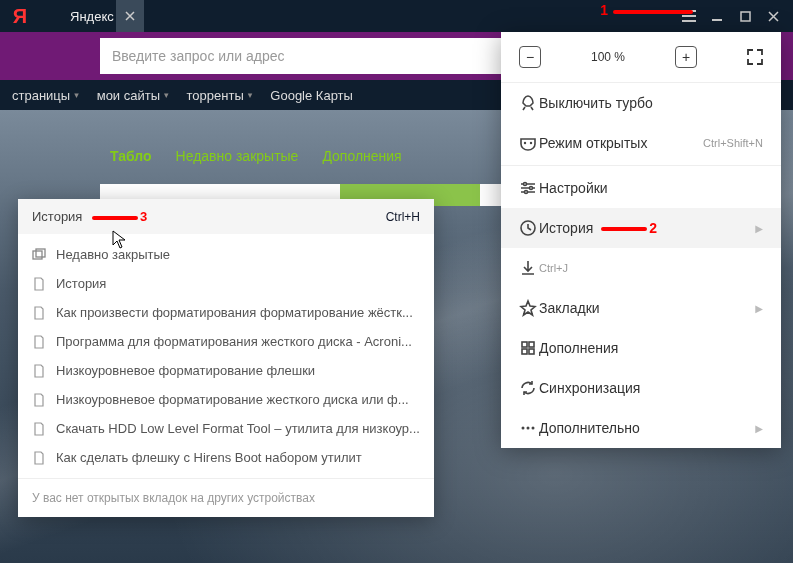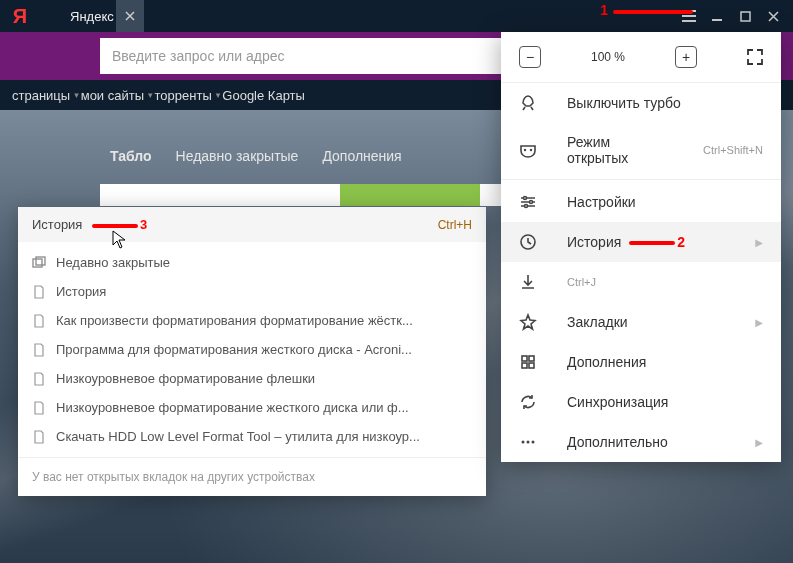--- a/index.html
+++ b/index.html
@@ -18,60 +18,60 @@
   
   
   .ann1 { position: absolute; top: 10px; right: 100px; height: 4px; width: 80px; background: #ff0000; border-radius: 2px; }
   .ann1-label { position: absolute; top: 2px; right: 185px; color: #ff0000; font-weight: bold; font-size: 14px; }
   
   
   .addressrow { height: 48px; background: #701a75; display: flex; align-items: center; padding: 0 0 0 100px; }
   .addressbar { height: 36px; width: 520px; background: #fff; display: flex; align-items: center; padding: 0 12px; color: #999; font-size: 14px; }
   
   
-  .bookbar { height: 30px; background: #0f1e2e; display: flex; align-items: center; gap: 2px; padding: 0 12px; color: #ddd; font-size: 13px; }
+  .bookbar { height: 30px; background: #0f1e2e; display: flex; align-items: center; gap: 18px; padding: 0 12px; color: #ddd; font-size: 13px; }
   .bm { display: flex; align-items: center; gap: 4px; cursor: pointer; }
   .chev { font-size: 9px; color: #888; }
   
   
   .content { position: absolute; top: 110px; left: 0; right: 0; bottom: 0; background: linear-gradient(180deg, #7a8a9a 0%, #4a5a6a 40%, #2a3a4a 100%); }
   .content::before { content:""; position:absolute; inset:0; background:
      radial-gradient(ellipse at 70% 80%, rgba(255,255,255,.2), transparent 50%),
      linear-gradient(160deg, transparent 40%, rgba(255,255,255,.15) 50%, transparent 60%); }
   
   
   .tablopanel { position: absolute; top: 140px; left: 100px; width: 520px; }
-  .tablotabs { display: flex; gap: 24px; color: #e5e5e5; font-size: 14px; padding: 8px 10px; }
+  .tablotabs { display: flex; gap: 24px; color: #84cc16; font-size: 14px; padding: 8px 10px; }
   .tablotab { cursor: pointer; }
   .tablotab.active { font-weight: bold; }
   .tablobody-top { height: 22px; background: #fff; margin-top: 12px; position: relative; }
   .tablobody-green { position: absolute; left: 240px; top: 0; width: 140px; height: 22px; background: #8bc34a; }
   
   
   .lowbar { position: absolute; top: 432px; left: 520px; color: #ccc; font-size: 13px; display: flex; gap: 28px; }
   
   
-  .historyfly { position: absolute; top: 207px; left: 18px; width: 468px; background: #fff; box-shadow: 0 4px 20px rgba(0,0,0,.3); z-index: 20; font-size: 13px; color: #333; }
+  .historyfly { position: absolute; top: 199px; left: 18px; width: 416px; background: #fff; box-shadow: 0 4px 20px rgba(0,0,0,.3); z-index: 20; font-size: 13px; color: #333; }
   .hf-header { display: flex; justify-content: space-between; align-items: center; padding: 10px 14px; background: #f5f5f5; }
   .hf-title { color: #444; position: relative; }
-  .hf-shortcut { color: #a16207; font-size: 12px; }
+  .hf-shortcut { color: #0f172a; font-size: 12px; }
   .hf-list { padding: 6px 0; }
   .hf-item { display: flex; align-items: center; gap: 10px; padding: 7px 14px; color: #555; cursor: pointer; white-space: nowrap; overflow: hidden; text-overflow: ellipsis; }
   .hf-icon { width: 14px; height: 14px; flex-shrink: 0; }
   .hf-footer { padding: 12px 14px; color: #999; font-size: 12px; border-top: 1px solid #eee; }
   .ann3 { display: inline-block; width: 46px; height: 4px; background: #ff0000; border-radius: 2px; vertical-align: middle; margin-left: 6px; }
   .ann3-label { color: #ff0000; font-weight: bold; margin-left: 2px; }
   
   
   .mainmenu { position: absolute; top: 32px; right: 12px; width: 280px; background: #fff; box-shadow: 0 4px 24px rgba(0,0,0,.35); z-index: 30; font-size: 14px; color: #333; }
   .mm-zoom { display: flex; align-items: center; justify-content: space-between; padding: 14px 18px; border-bottom: 1px solid #eee; }
   .mm-zoom-btn { width: 22px; height: 22px; border: 1.5px solid #555; border-radius: 4px; display: flex; align-items: center; justify-content: center; cursor: pointer; font-size: 14px; color: #333; }
   .mm-zoom-val { font-size: 12px; color: #333; }
   .mm-full { cursor: pointer; }
-  .mm-item { display: flex; align-items: center; gap: 30px; padding: 11px 18px; cursor: pointer; position: relative; }
+  .mm-item { display: flex; align-items: center; gap: 2px; padding: 11px 18px; cursor: pointer; position: relative; }
   .mm-item:hover, .mm-item.hover { background: #f3f3f3; }
   .mm-icon { width: 18px; height: 18px; flex-shrink: 0; display: flex; align-items: center; justify-content: center; }
   .mm-label { flex: 1; }
   .mm-shortcut { color: #999; font-size: 11px; }
   .mm-arrow { color: #bbb; font-size: 10px; }
   .mm-sep { height: 1px; background: #eee; margin: 2px 0; }
   .ann2 { display: inline-block; width: 46px; height: 4px; background: #ff0000; border-radius: 2px; vertical-align: middle; margin-left: 8px; }
   .ann2-label { color: #ff0000; font-weight: bold; margin-left: 2px; }
   
   
@@ -222,20 +222,28 @@
           <span style="overflow: hidden; text-overflow: ellipsis;">Низкоуровневое форматирование жесткого диска или ф...</span>
         </div>
         <div class="hf-item">
           <span class="hf-icon">
             <svg width="14" height="14" viewBox="0 0 14 14">
               <path d="M3 1h6l2 2v10H3z" stroke="#999" stroke-width="1.2" fill="none"></path>
             </svg>
           </span>
           <span style="overflow: hidden; text-overflow: ellipsis;">Скачать HDD Low Level Format Tool – утилита для низкоур...</span>
         </div>
+        <div class="hf-item">
+          <span class="hf-icon">
+            <svg width="14" height="14" viewBox="0 0 14 14">
+              <path d="M3 1h6l2 2v10H3z" stroke="#999" stroke-width="1.2" fill="none"></path>
+            </svg>
+          </span>
+          <span style="overflow: hidden; text-overflow: ellipsis;">Как сделать флешку с Hirens Boot набором утилит</span>
+        </div>
       </div>
     <div class="hf-footer">У вас нет открытых вкладок на других устройствах</div>
   </div>
 
   <div class="mainmenu">
     <div class="mm-zoom">
       <div class="mm-zoom-btn">−</div>
       <div class="mm-zoom-val">100 %</div>
       <div class="mm-zoom-btn">+</div>
       <div class="mm-full">

